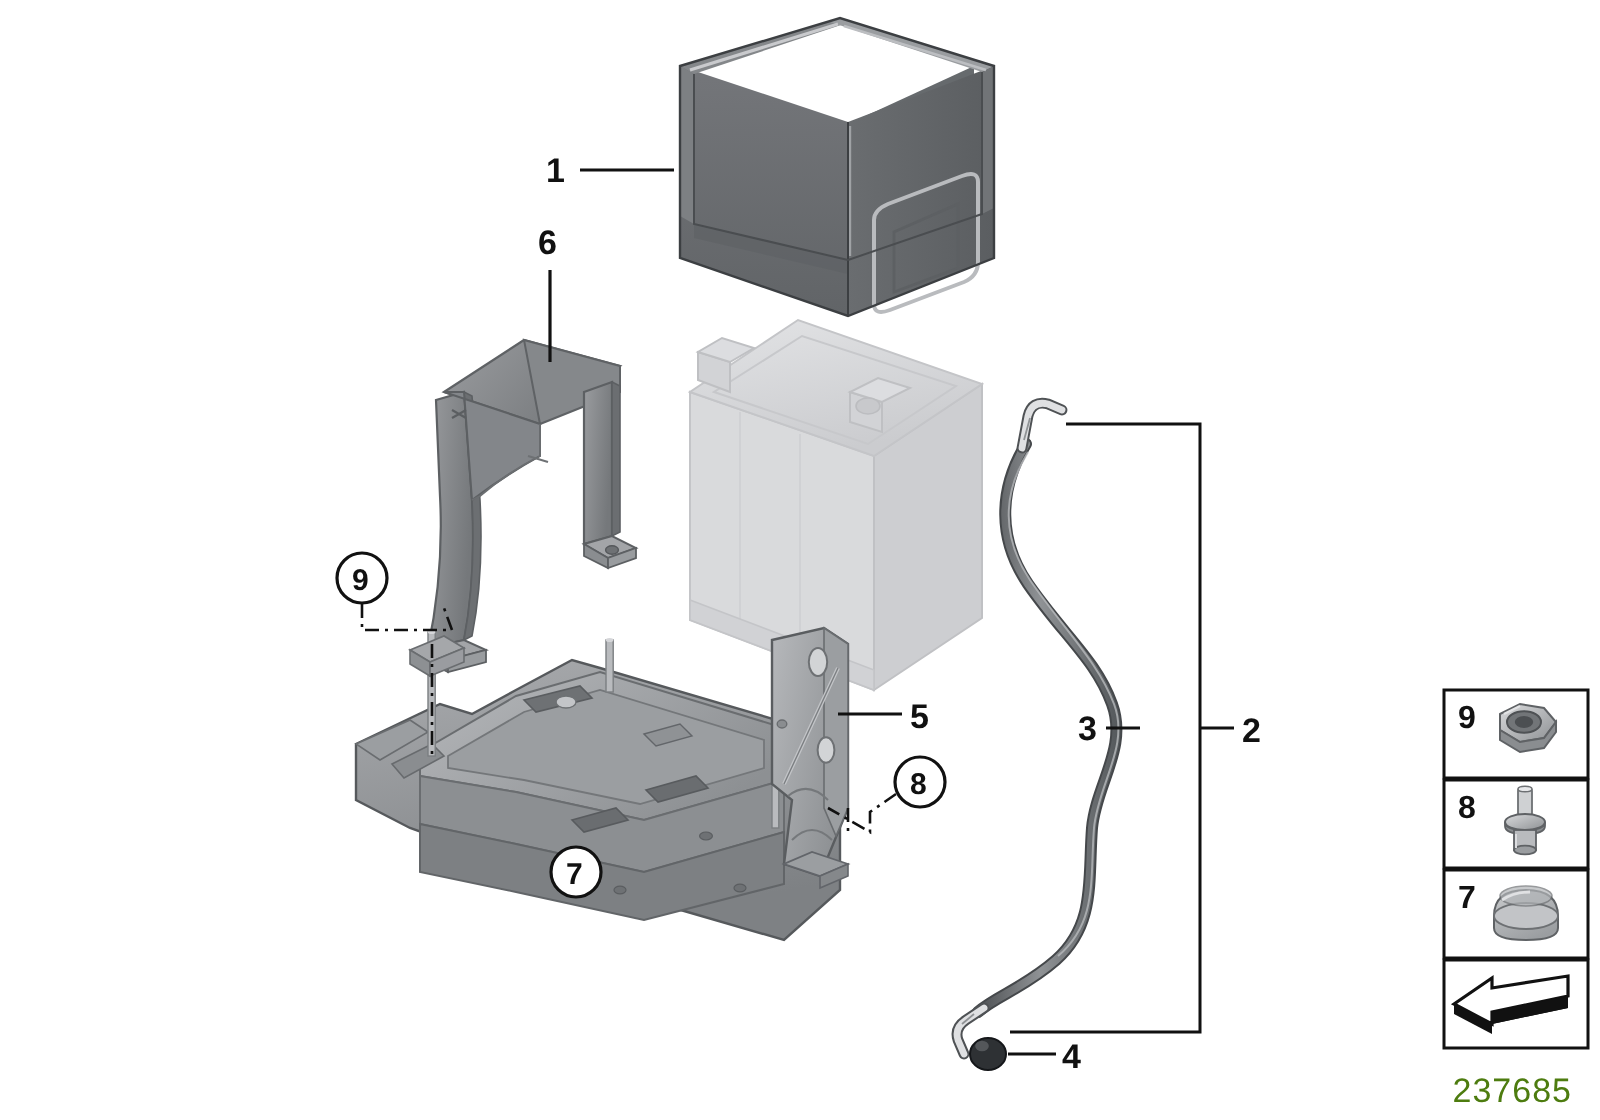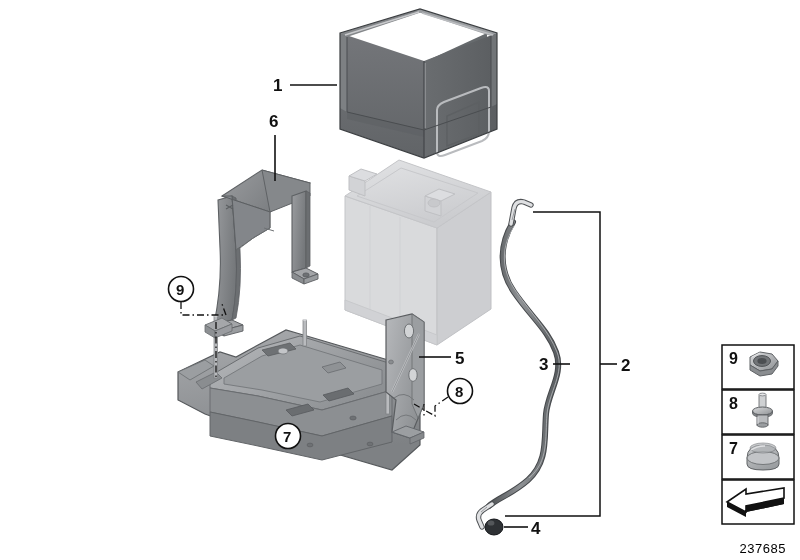--- a/index.html
+++ b/index.html
@@ -7,21 +7,21 @@
        font-family:"Liberation Sans",sans-serif;background:#fff;}
   #stage{position:absolute;left:0;top:0;width:800px;height:560px;}
   svg.layer{position:absolute;left:0;top:0;width:800px;height:560px;overflow:visible;}
 
   .callout-num{font-family:"Liberation Sans",sans-serif;font-weight:bold;
                font-size:17px;fill:#111;}
   .legend-num{font-family:"Liberation Sans",sans-serif;font-weight:bold;
               font-size:16px;fill:#111;}
   .circ-num{font-family:"Liberation Sans",sans-serif;font-weight:bold;
             font-size:15px;fill:#111;}
-  .partno{position:absolute;right:14px;bottom:4px;font-size:13px;color:#000000;
+  .partno{position:absolute;right:14px;bottom:4px;font-size:17px;color:#4d7c0f;
           letter-spacing:.5px;font-family:"Liberation Sans",sans-serif;}
   .leader{stroke:#111;stroke-width:1.6;fill:none;}
   .bracketline{stroke:#111;stroke-width:1.5;fill:none;}
   .dashdot{stroke:#111;stroke-width:1.3;fill:none;
            stroke-dasharray:7 3 1.5 3;}
   .circle-o{fill:#fff;stroke:#111;stroke-width:1.6;}
   .legend-box{fill:#fff;stroke:#111;stroke-width:1.5;}
 </style>
 </head>
 <body>

